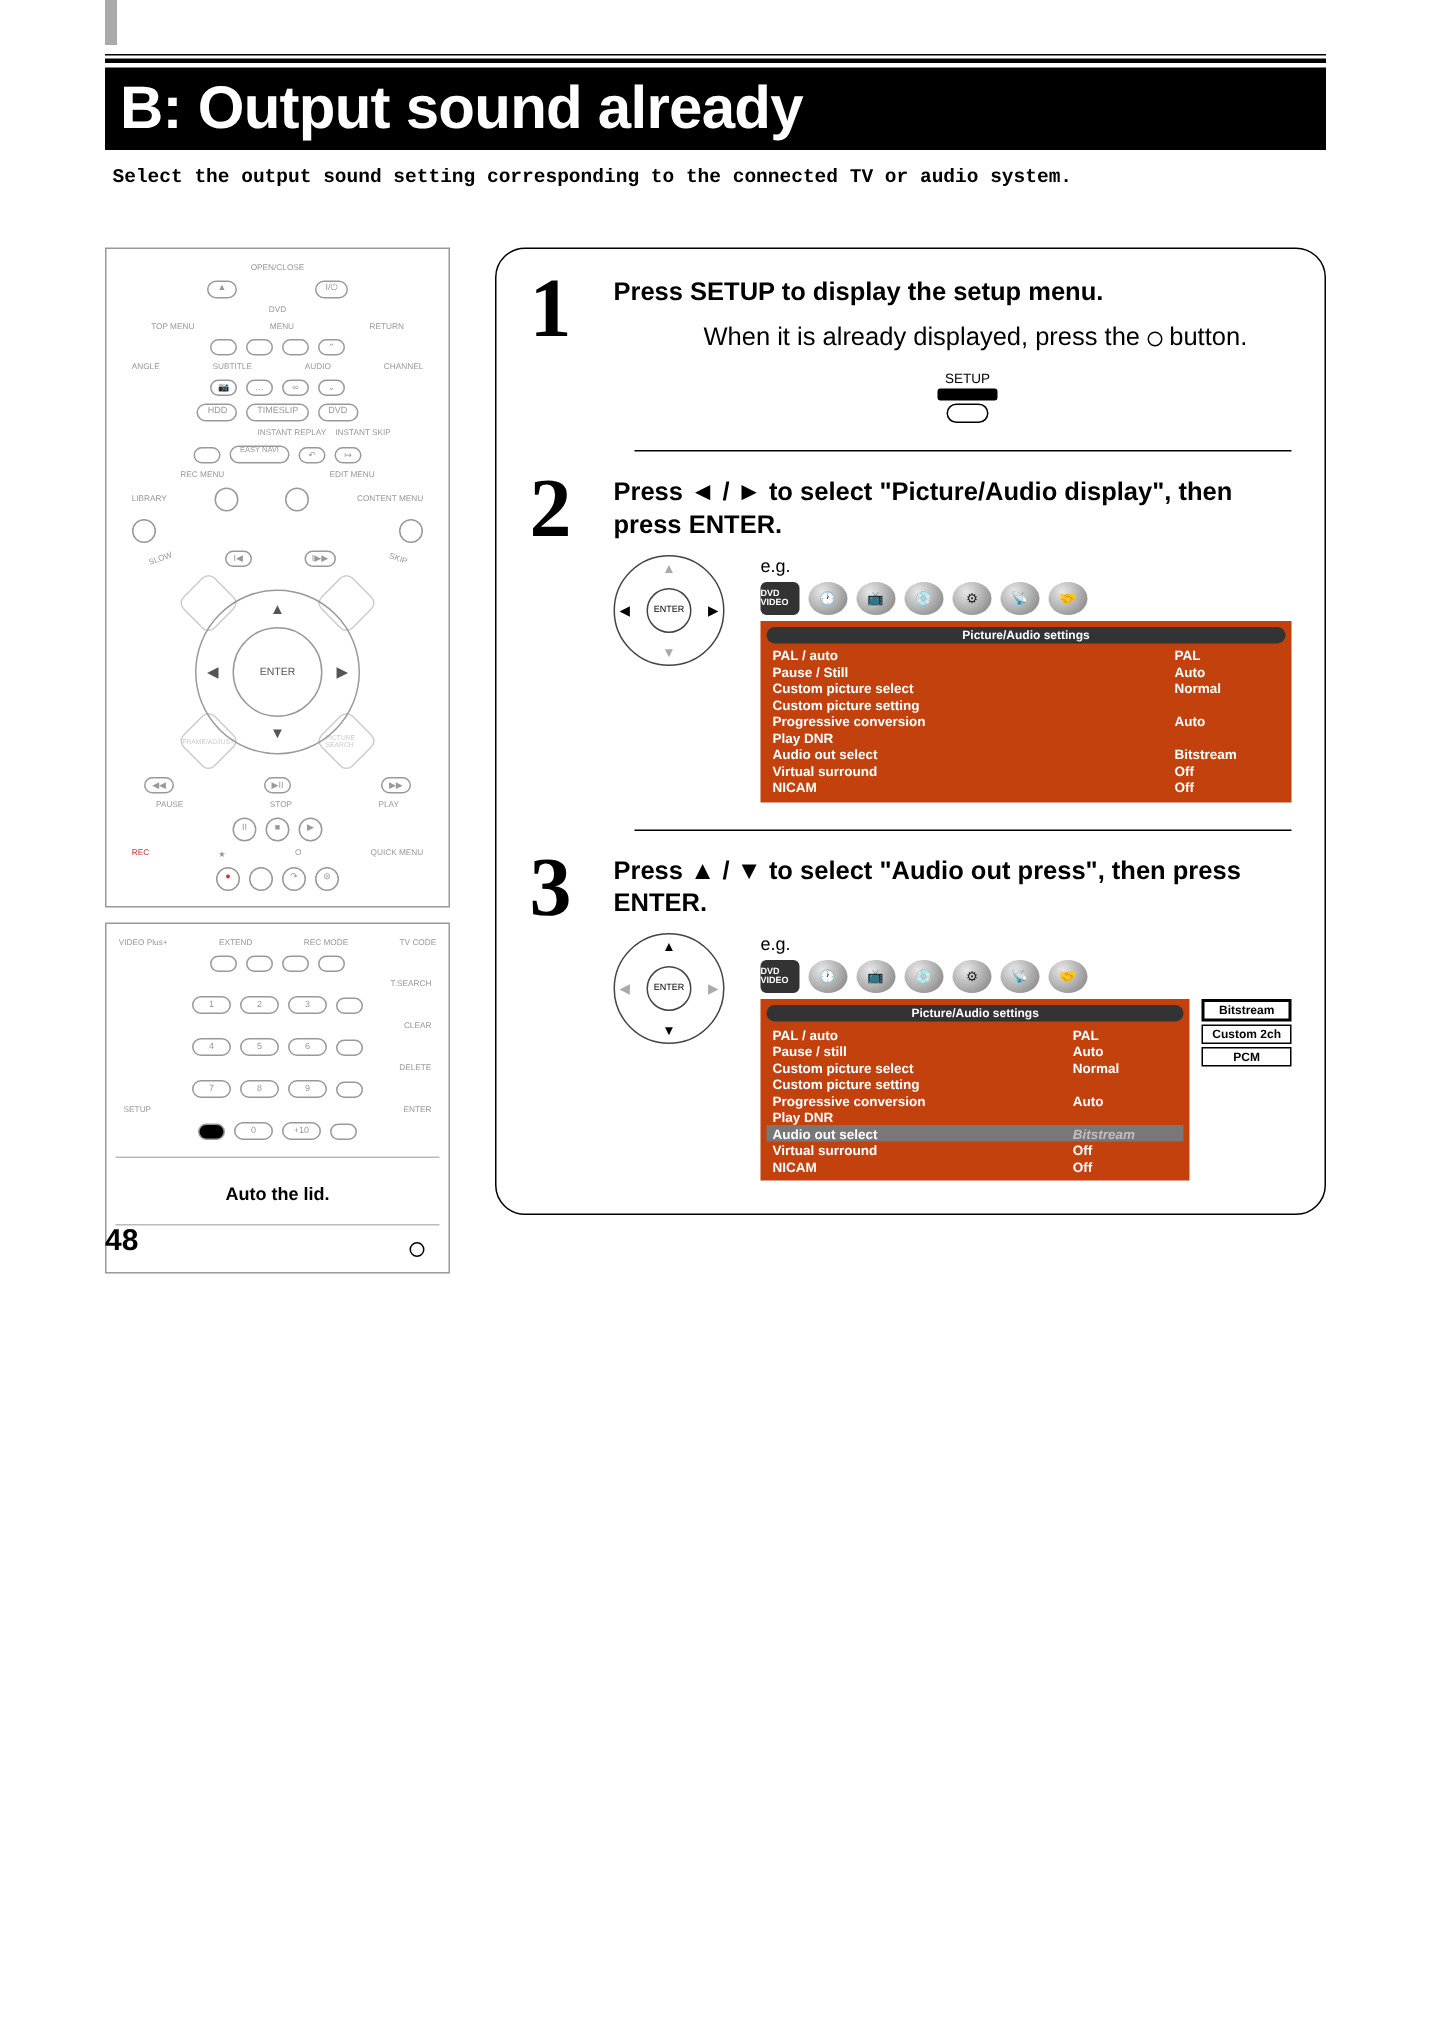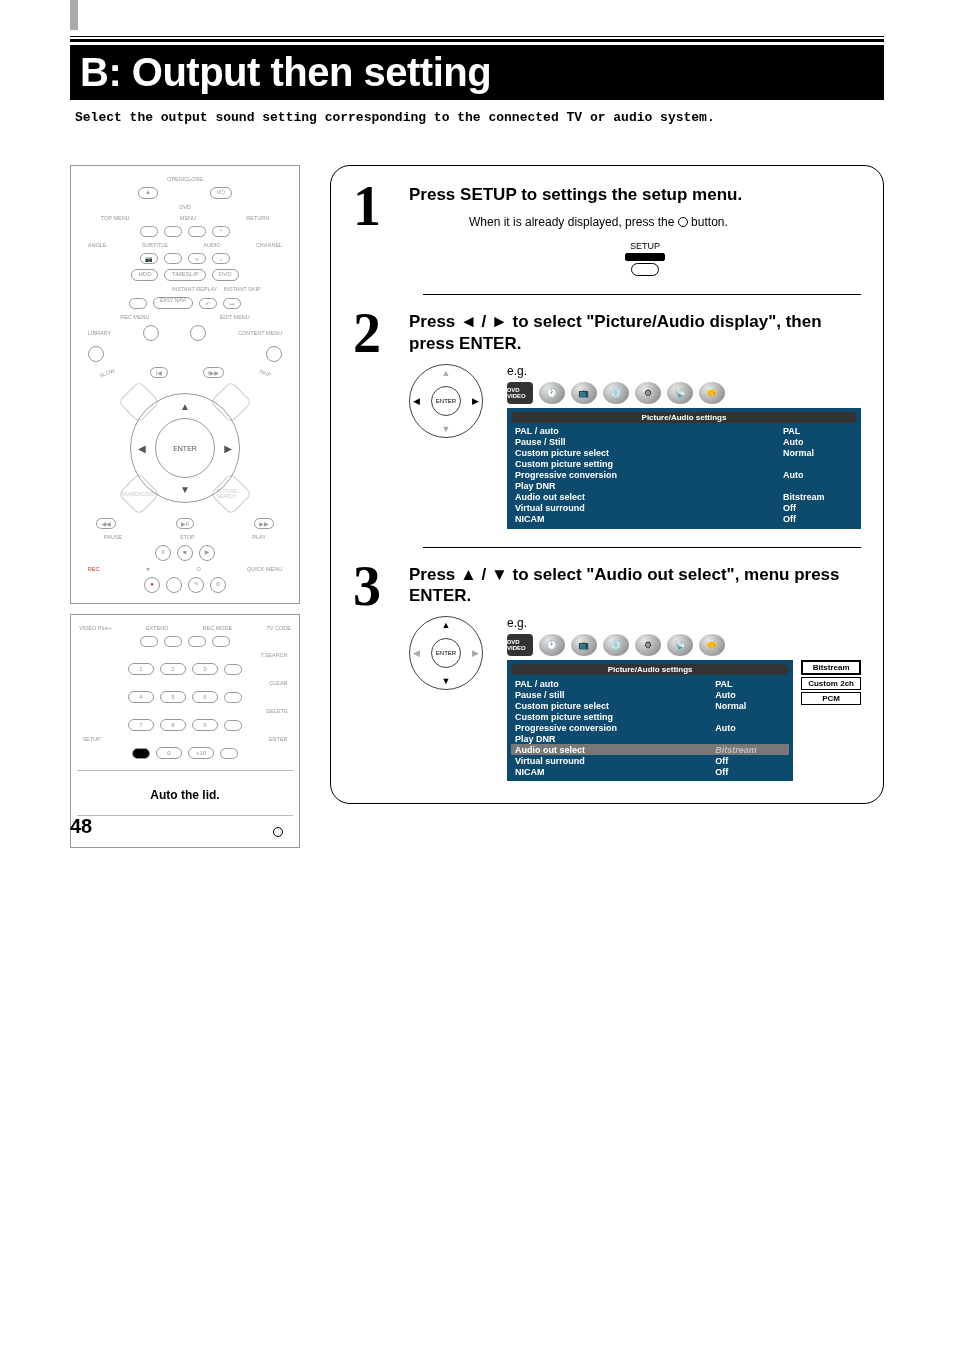--- a/index.html
+++ b/index.html
@@ -39,21 +39,21 @@
   .open-lid { font-weight: bold; font-size: 12px; text-align: center; padding: 6px 0 2px; }
   .lid-arrow-row { width: 100%; display: flex; justify-content: flex-end; padding-right: 10px; }
   .lid-circle { width: 10px; height: 10px; border: 1.5px solid #000; border-radius: 50%; }
   .right-col { flex: 1; }
   .step-block { border: 1px solid #000; border-radius: 20px; padding: 18px 22px 22px; position: relative; }
   .step { display: flex; gap: 12px; margin-bottom: 18px; }
   .step:last-child { margin-bottom: 0; }
   .step-num { font-family: 'Times New Roman', serif; font-size: 56px; font-weight: bold; line-height: 0.8; width: 44px; flex-shrink: 0; }
   .step-body { flex: 1; }
   .step-title { font-weight: bold; font-size: 17px; line-height: 1.25; margin-bottom: 10px; }
-  .step-note { font-size: 12px; margin: 8px 0 12px 60px; }
+  .step-note { font-size: 17px; margin: 8px 0 12px 60px; }
   .step-note .o-icon { display: inline-block; width: 10px; height: 10px; border: 1.5px solid #000; border-radius: 50%; vertical-align: -1px; }
   .setup-btn-graphic { display: flex; flex-direction: column; align-items: center; gap: 2px; margin-left: 20px; margin-top: 10px; }
   .setup-btn-graphic .rect { border: 1.5px solid #000; border-radius: 2px; width: 40px; height: 8px; background: #000; }
   .setup-btn-graphic .lbl { font-size: 9px; }
   .setup-btn-graphic .oval { border: 1.5px solid #000; border-radius: 10px; width: 28px; height: 13px; }
   .step-sep { border-top: 1px solid #000; margin: 0 0 16px 70px; }
   .step-content-row { display: flex; gap: 24px; align-items: flex-start; margin-top: 4px; }
   .dpad-small { width: 74px; height: 74px; position: relative; flex-shrink: 0; }
   .dpad-small .ring { position: absolute; inset: 0; border: 1px solid #444; border-radius: 50%; }
   .dpad-small .inner { position: absolute; inset: 22px; border: 1px solid #444; border-radius: 50%; display: flex; align-items: center; justify-content: center; font-size: 6px; }
@@ -62,42 +62,42 @@
   .dpad-small .ad { bottom: 4px; left: 50%; transform: translateX(-50%); color: #aaa; }
   .dpad-small .al { left: 4px; top: 50%; transform: translateY(-50%); }
   .dpad-small .ar { right: 4px; top: 50%; transform: translateY(-50%); }
   .dpad-small.vert .au, .dpad-small.vert .ad { color: #000; }
   .dpad-small.vert .al, .dpad-small.vert .ar { color: #aaa; }
   .screen-group { flex: 1; }
   .eg { font-size: 12px; margin-bottom: 4px; }
   .icon-strip { display: flex; gap: 6px; margin-bottom: 4px; }
   .osd-icon { width: 26px; height: 22px; border-radius: 50%; background: radial-gradient(circle at 35% 30%, #e8e8e8, #7a7a7a); display: flex; align-items: center; justify-content: center; font-size: 9px; color: #222; }
   .osd-icon.dvd { border-radius: 4px; background: #333; color: #fff; font-size: 6px; font-weight: bold; flex-direction: column; line-height: 1; }
-  .screen-panel { background: #0c4a6e; color: #fff; font-size: 9px; padding: 4px; }
+  .screen-panel { background: #c2410c; color: #fff; font-size: 9px; padding: 4px; }
   .panel-title { background: #333; border-radius: 8px; text-align: center; font-weight: bold; padding: 1px 0; margin-bottom: 3px; font-size: 8px; }
   .panel-row { display: flex; padding: 0.5px 4px; }
   .panel-row .k { flex: 1; font-weight: bold; }
   .panel-row .v { width: 70px; font-weight: bold; }
   .panel-row.hl { background: #787878; }
   .panel-row.hl .v { color: #bfbfbf; font-style: italic; }
   .panel-wrap { display: flex; gap: 8px; align-items: flex-start; }
   .opt-list { display: flex; flex-direction: column; gap: 2px; font-size: 8px; font-weight: bold; }
   .opt-list .opt { border: 1px solid #000; padding: 1px 6px; text-align: center; background: #fff; }
   .opt-list .opt.sel { border-width: 2px; }
   .page-num { position: absolute; bottom: 40px; left: 70px; font-weight: bold; font-size: 20px; }
 </style>
 </head>
 <body>
 
 <div class="page">
   <div class="gray-tab"></div>
   <div class="hr-thin"></div>
   <div class="hr-thick"></div>
   <div class="title-bar">
-    <h1>B: Output then setting</h1>
+    <h1>B: Output sound already</h1>
   </div>
   <p class="intro">Select the output sound setting corresponding to the connected TV or audio system.</p>
 
   <div class="two-col">
 
     <div class="left-col">
 
       <div class="remote-box remote-upper">
         <div class="rlabel">OPEN/CLOSE</div>
         <div class="remote-row">
@@ -271,21 +271,21 @@
           </div>
       </div>
     </div>
 
     <div class="right-col">
       <div class="step-block">
 
         <div class="step">
           <div class="step-num">1</div>
           <div class="step-body">
-            <div class="step-title">Press SETUP to settings the setup menu.</div>
+            <div class="step-title">Press SETUP to display the setup menu.</div>
             <p class="step-note">
               <span>When it is already displayed, press the </span><span class="o-icon"></span><span> button.</span>
             </p>
             <div class="setup-btn-graphic">
               <span class="lbl">SETUP</span>
               <div class="rect"></div>
               <div class="oval"></div>
             </div>
           </div>
         </div>
@@ -359,21 +359,21 @@
                 </div>
               </div>
             </div>
           </div>
         </div>
         <div class="step-sep"></div>
 
         <div class="step">
           <div class="step-num">3</div>
           <div class="step-body">
-            <div class="step-title">Press ▲ / ▼ to select "Audio out select", menu press ENTER.</div>
+            <div class="step-title">Press ▲ / ▼ to select "Audio out press", then press ENTER.</div>
             <div class="step-content-row">
               <div class="dpad-small vert">
                 <div class="ring"></div>
                 <div class="inner">ENTER</div>
                 <div class="arr au">▲</div>
                 <div class="arr ad">▼</div>
                 <div class="arr al">◀</div>
                 <div class="arr ar">▶</div>
               </div>
               <div class="screen-group">

